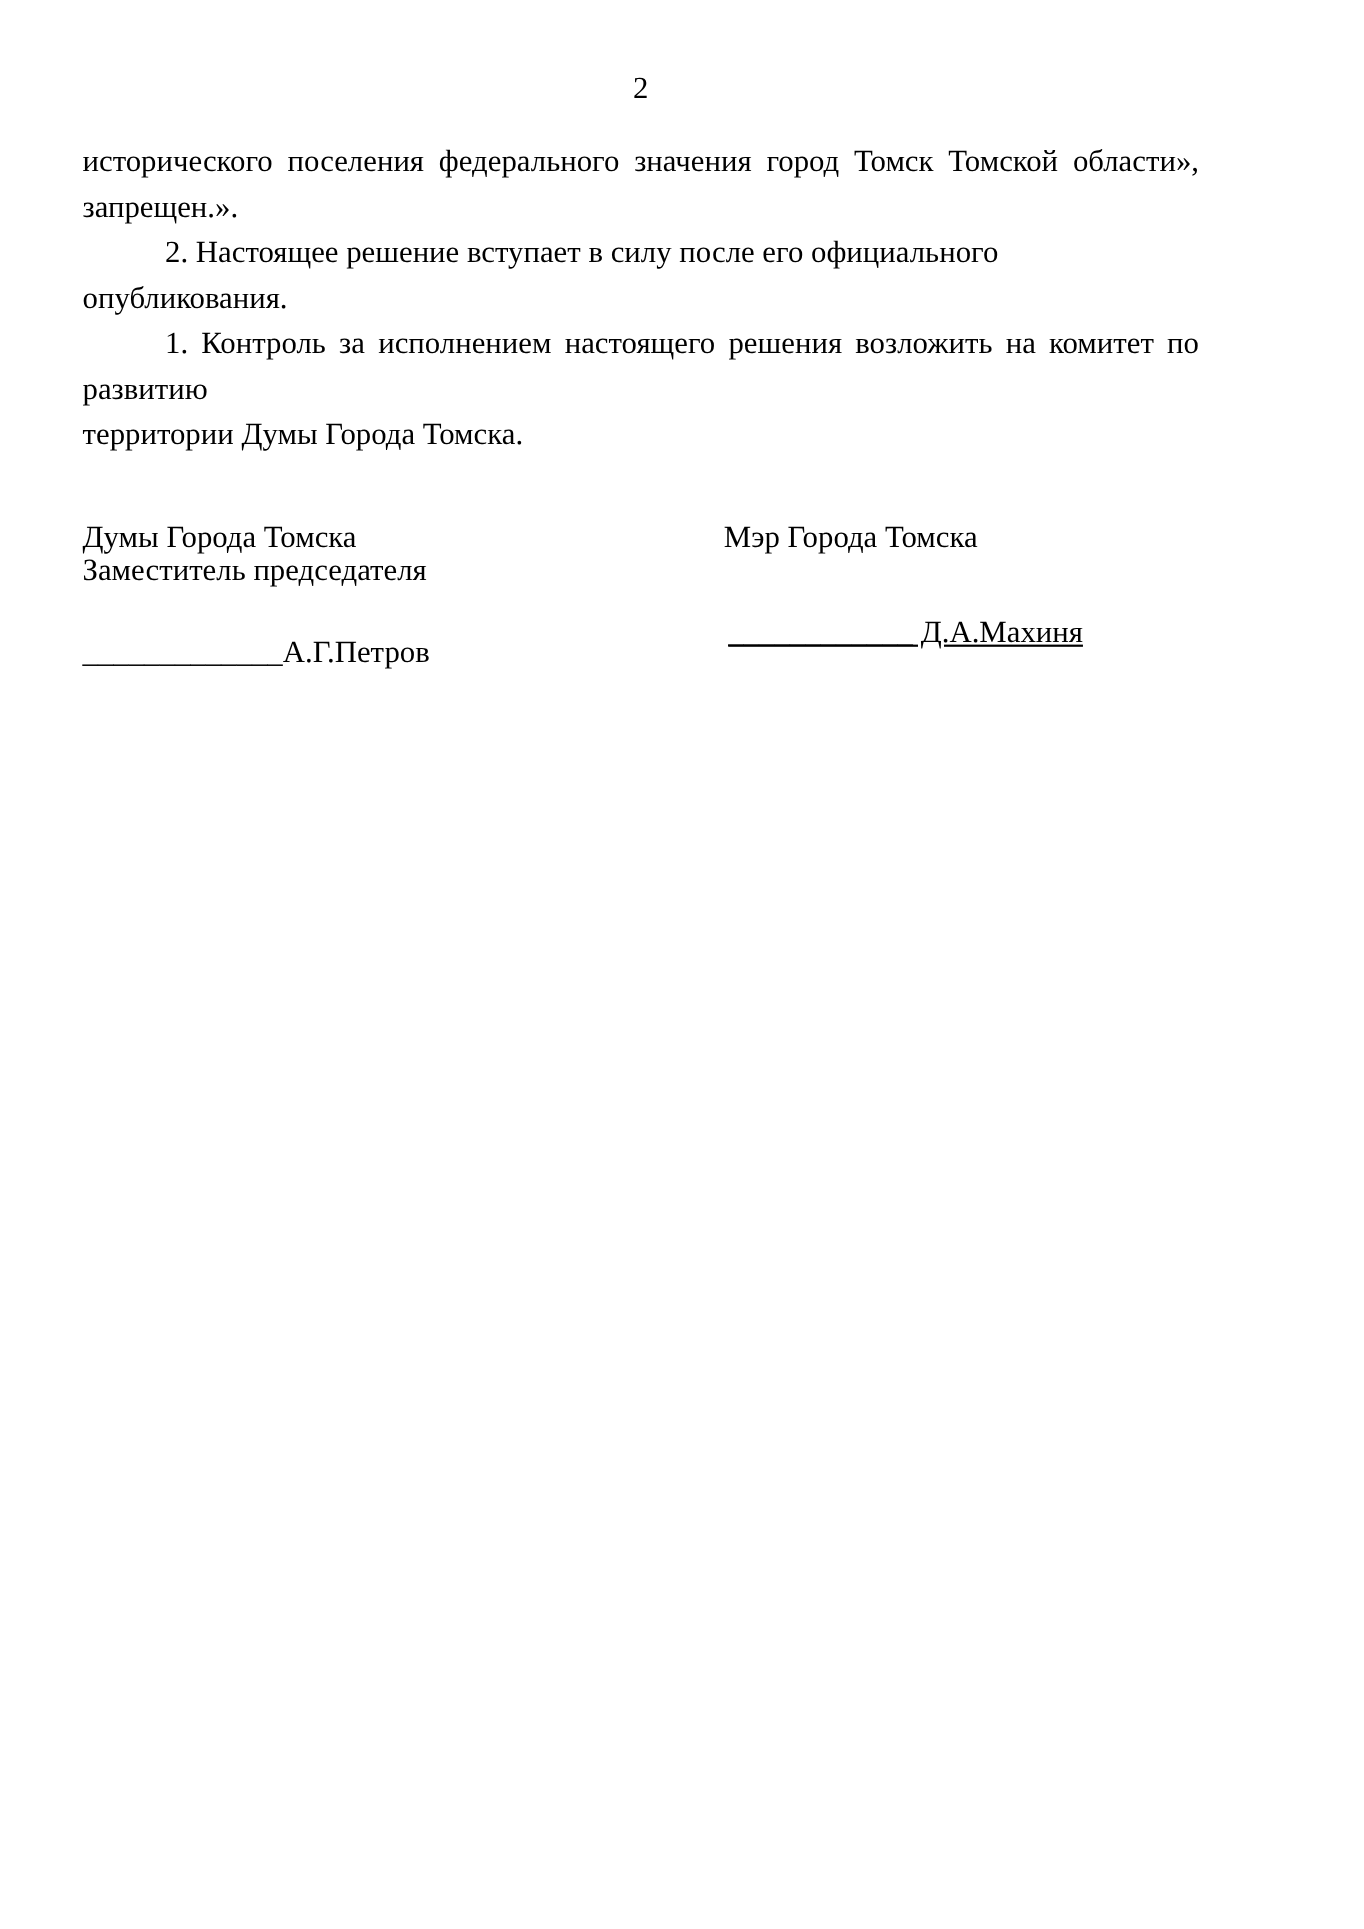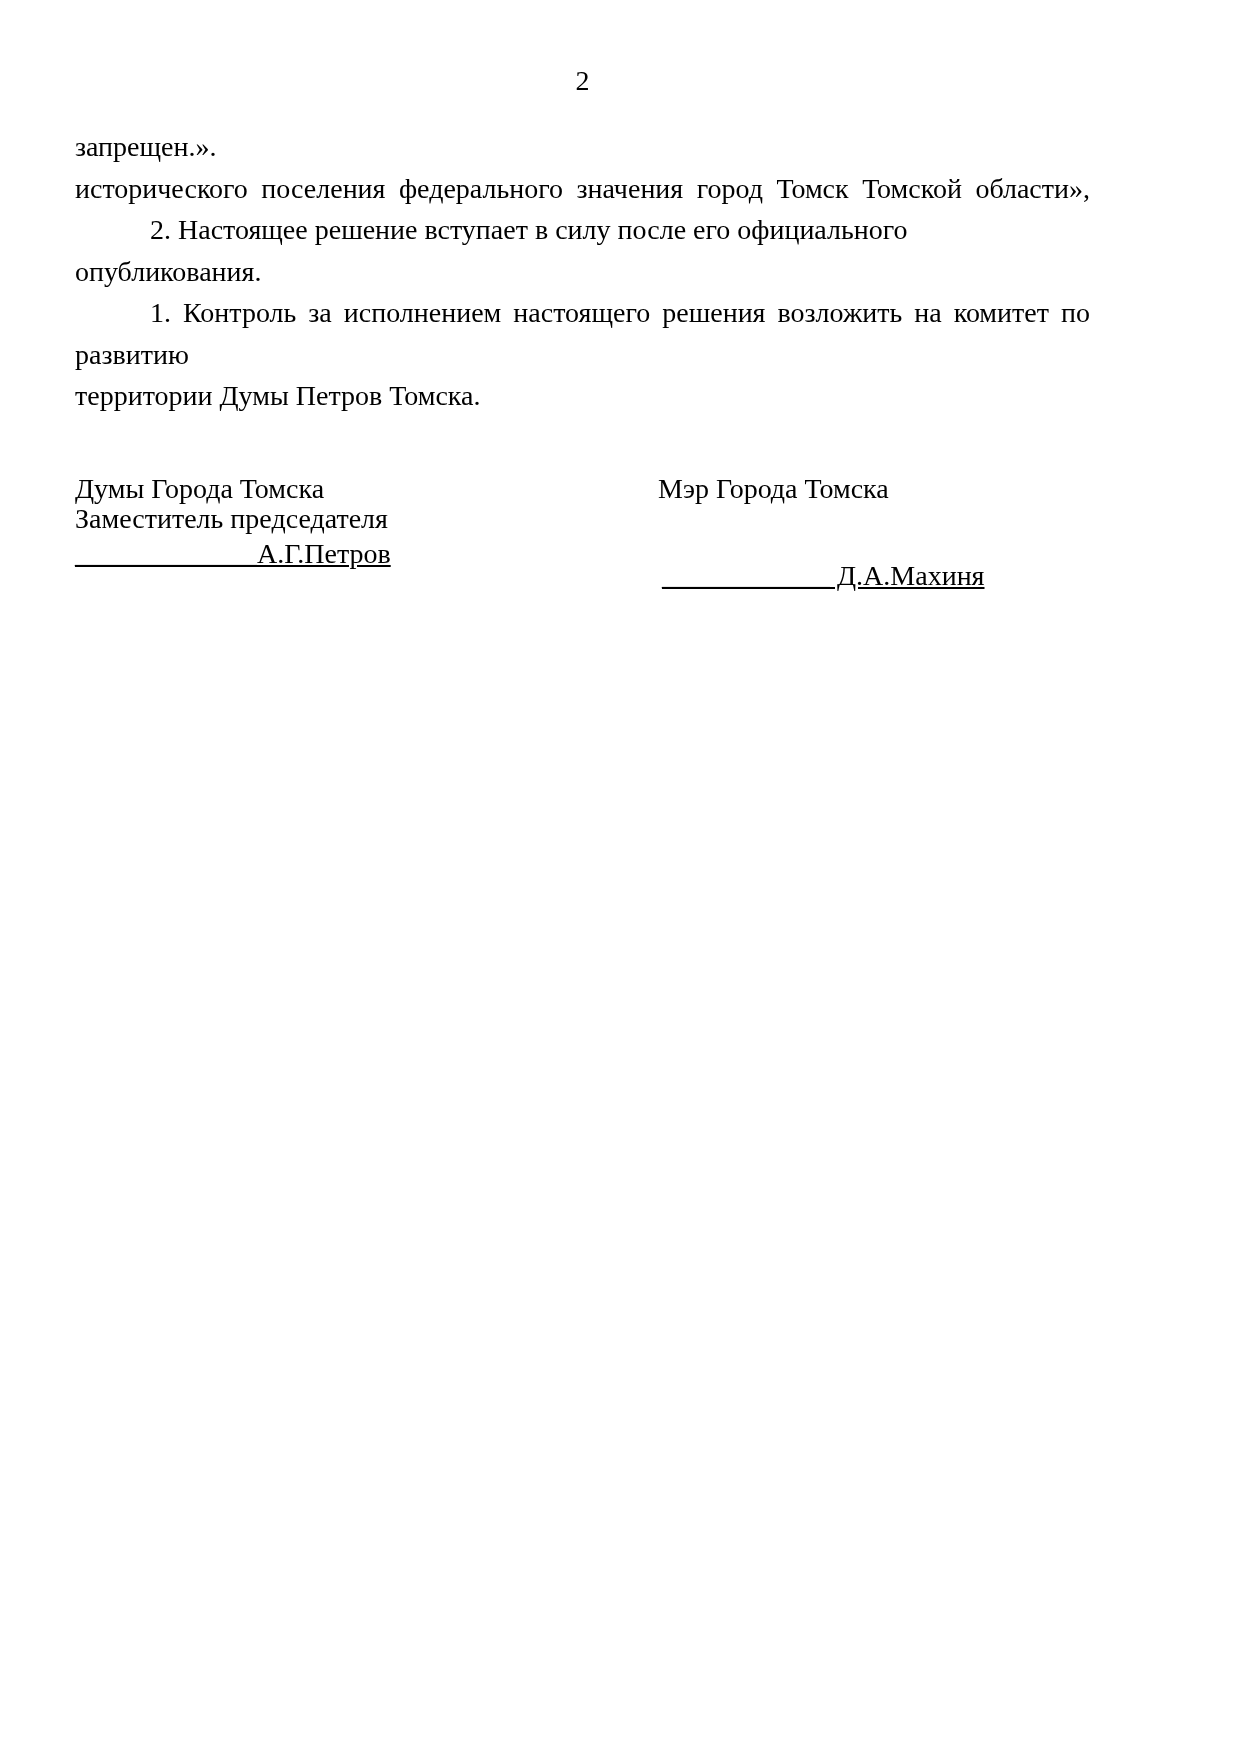--- a/index.html
+++ b/index.html
@@ -53,48 +53,47 @@
   }
   .sig-title-right {
     position: absolute;
     top: 474px;
     left: 658px;
     line-height: 30px;
     text-align: center;
   }
   .sig-line-left {
     position: absolute;
-    top: 533px;
+    top: 573px;
     left: 75px;
     line-height: 41px;
     white-space: pre;
-    text-decoration: underline;
   }
   .sig-line-right {
     position: absolute;
     top: 555px;
     left: 662px;
     line-height: 41px;
     white-space: pre;
     text-decoration: underline;
   }
 </style>
 </head>
 <body>
 
 <div class="page">
 
   <div class="page-number">2</div>
 
   <div class="body-text">
+    <div class="body-line justify-force">исторического поселения федерального значения город Томск Томской области»,</div>
     <div class="body-line">запрещен.».</div>
-    <div class="body-line justify-force">исторического поселения федерального значения город Томск Томской области»,</div>
     <div class="body-line indent">2. Настоящее решение вступает в силу после его официального опубликования.</div>
     <div class="body-line justify-force indent">1. Контроль за исполнением настоящего решения возложить на комитет по развитию</div>
-    <div class="body-line">территории Думы Петров Томска.</div>
+    <div class="body-line">территории Думы Города Томска.</div>
   </div>
 
   <div class="sig-title-left">
     <div>Думы Города Томска</div>
     <div>Заместитель председателя</div>
   </div>
 
   <div class="sig-title-right">Мэр Города Томска</div>
 
   <div class="sig-line-left">_____________А.Г.Петров</div>

